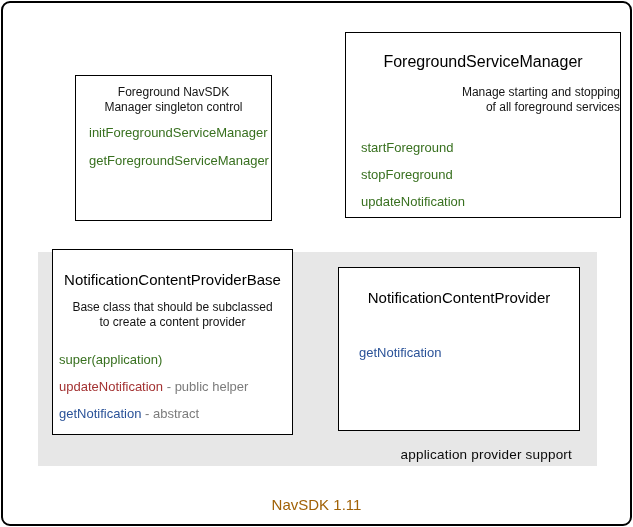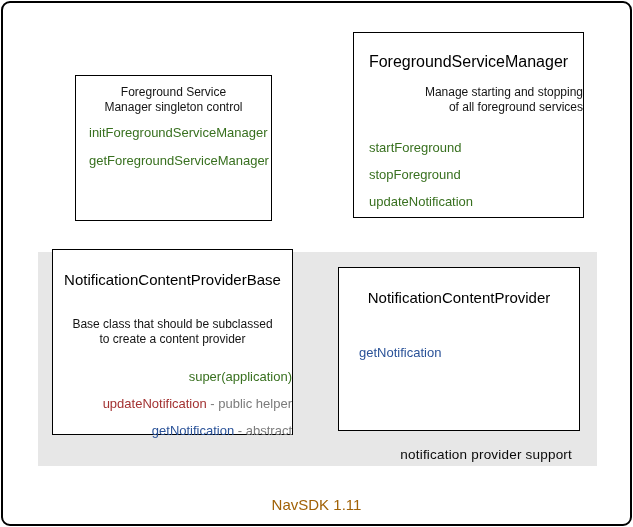--- a/index.html
+++ b/index.html
@@ -72,31 +72,31 @@
   .m-suffix { color: var(--annotation-gray, #7b7b7b); }
 
   
   #box-nav { left: 75px; top: 75px; width: 197px; height: 146px; }
   #box-nav .box-title { margin-top: 13px; }
   #box-nav .box-desc  { margin-top: 9px; }
   #box-nav .methods   { margin: 10px 0 0 13px; }
   #box-nav .method + .method { margin-top: 12px; }
 
   
-  #box-fsm { left: 353px; top: 32px; width: 231px; height: 186px; }
+  #box-fsm { left: 345px; top: 32px; width: 276px; height: 186px; }
   #box-fsm .box-title { margin-top: 19px; }
   #box-fsm .box-desc  { margin-top: 13px; text-align: right; }
   #box-fsm .methods   { margin: 25px 0 0 15px; }
   #box-fsm .method + .method { margin-top: 11px; }
 
   
   #box-ncpb { left: 52px; top: 249px; width: 241px; height: 186px; }
   #box-ncpb .box-title { margin-top: 20px; }
-  #box-ncpb .box-desc  { margin-top: 28px; }
-  #box-ncpb .methods   { margin: 22px 0 0 6px; text-align: right; }
+  #box-ncpb .box-desc  { margin-top: 11px; }
+  #box-ncpb .methods   { margin: 22px 0 0 6px; }
   #box-ncpb .method + .method { margin-top: 11px; }
 
   
   #box-ncp { left: 338px; top: 267px; width: 242px; height: 164px; }
   #box-ncp .box-title { margin-top: 20px; }
   #box-ncp .box-desc  { margin-top: 11px; }
   #box-ncp .methods   { margin: 38px 0 0 20px; }
 
   .footer-label {
     position: absolute;
@@ -107,26 +107,26 @@
     font-size: 15px;
     color: #a16207;
   }
 </style>
 </head>
 <body>
 
 <div class="frame"></div>
 
 <div class="panel">
-  <div class="panel-caption">notification provider support</div>
+  <div class="panel-caption">application provider support</div>
 </div>
 
 <div class="box" id="box-nav">
   <div class="box-desc">
-    <div>Foreground Service</div>
+    <div>Foreground NavSDK</div>
     <div>Manager singleton control</div>
   </div>
   <div class="methods">
     <div class="method m-green">initForegroundServiceManager</div>
     <div class="method m-green">getForegroundServiceManager</div>
   </div>
 </div>
 
 <div class="box" id="box-fsm">
   <div class="box-title">ForegroundServiceManager</div>

